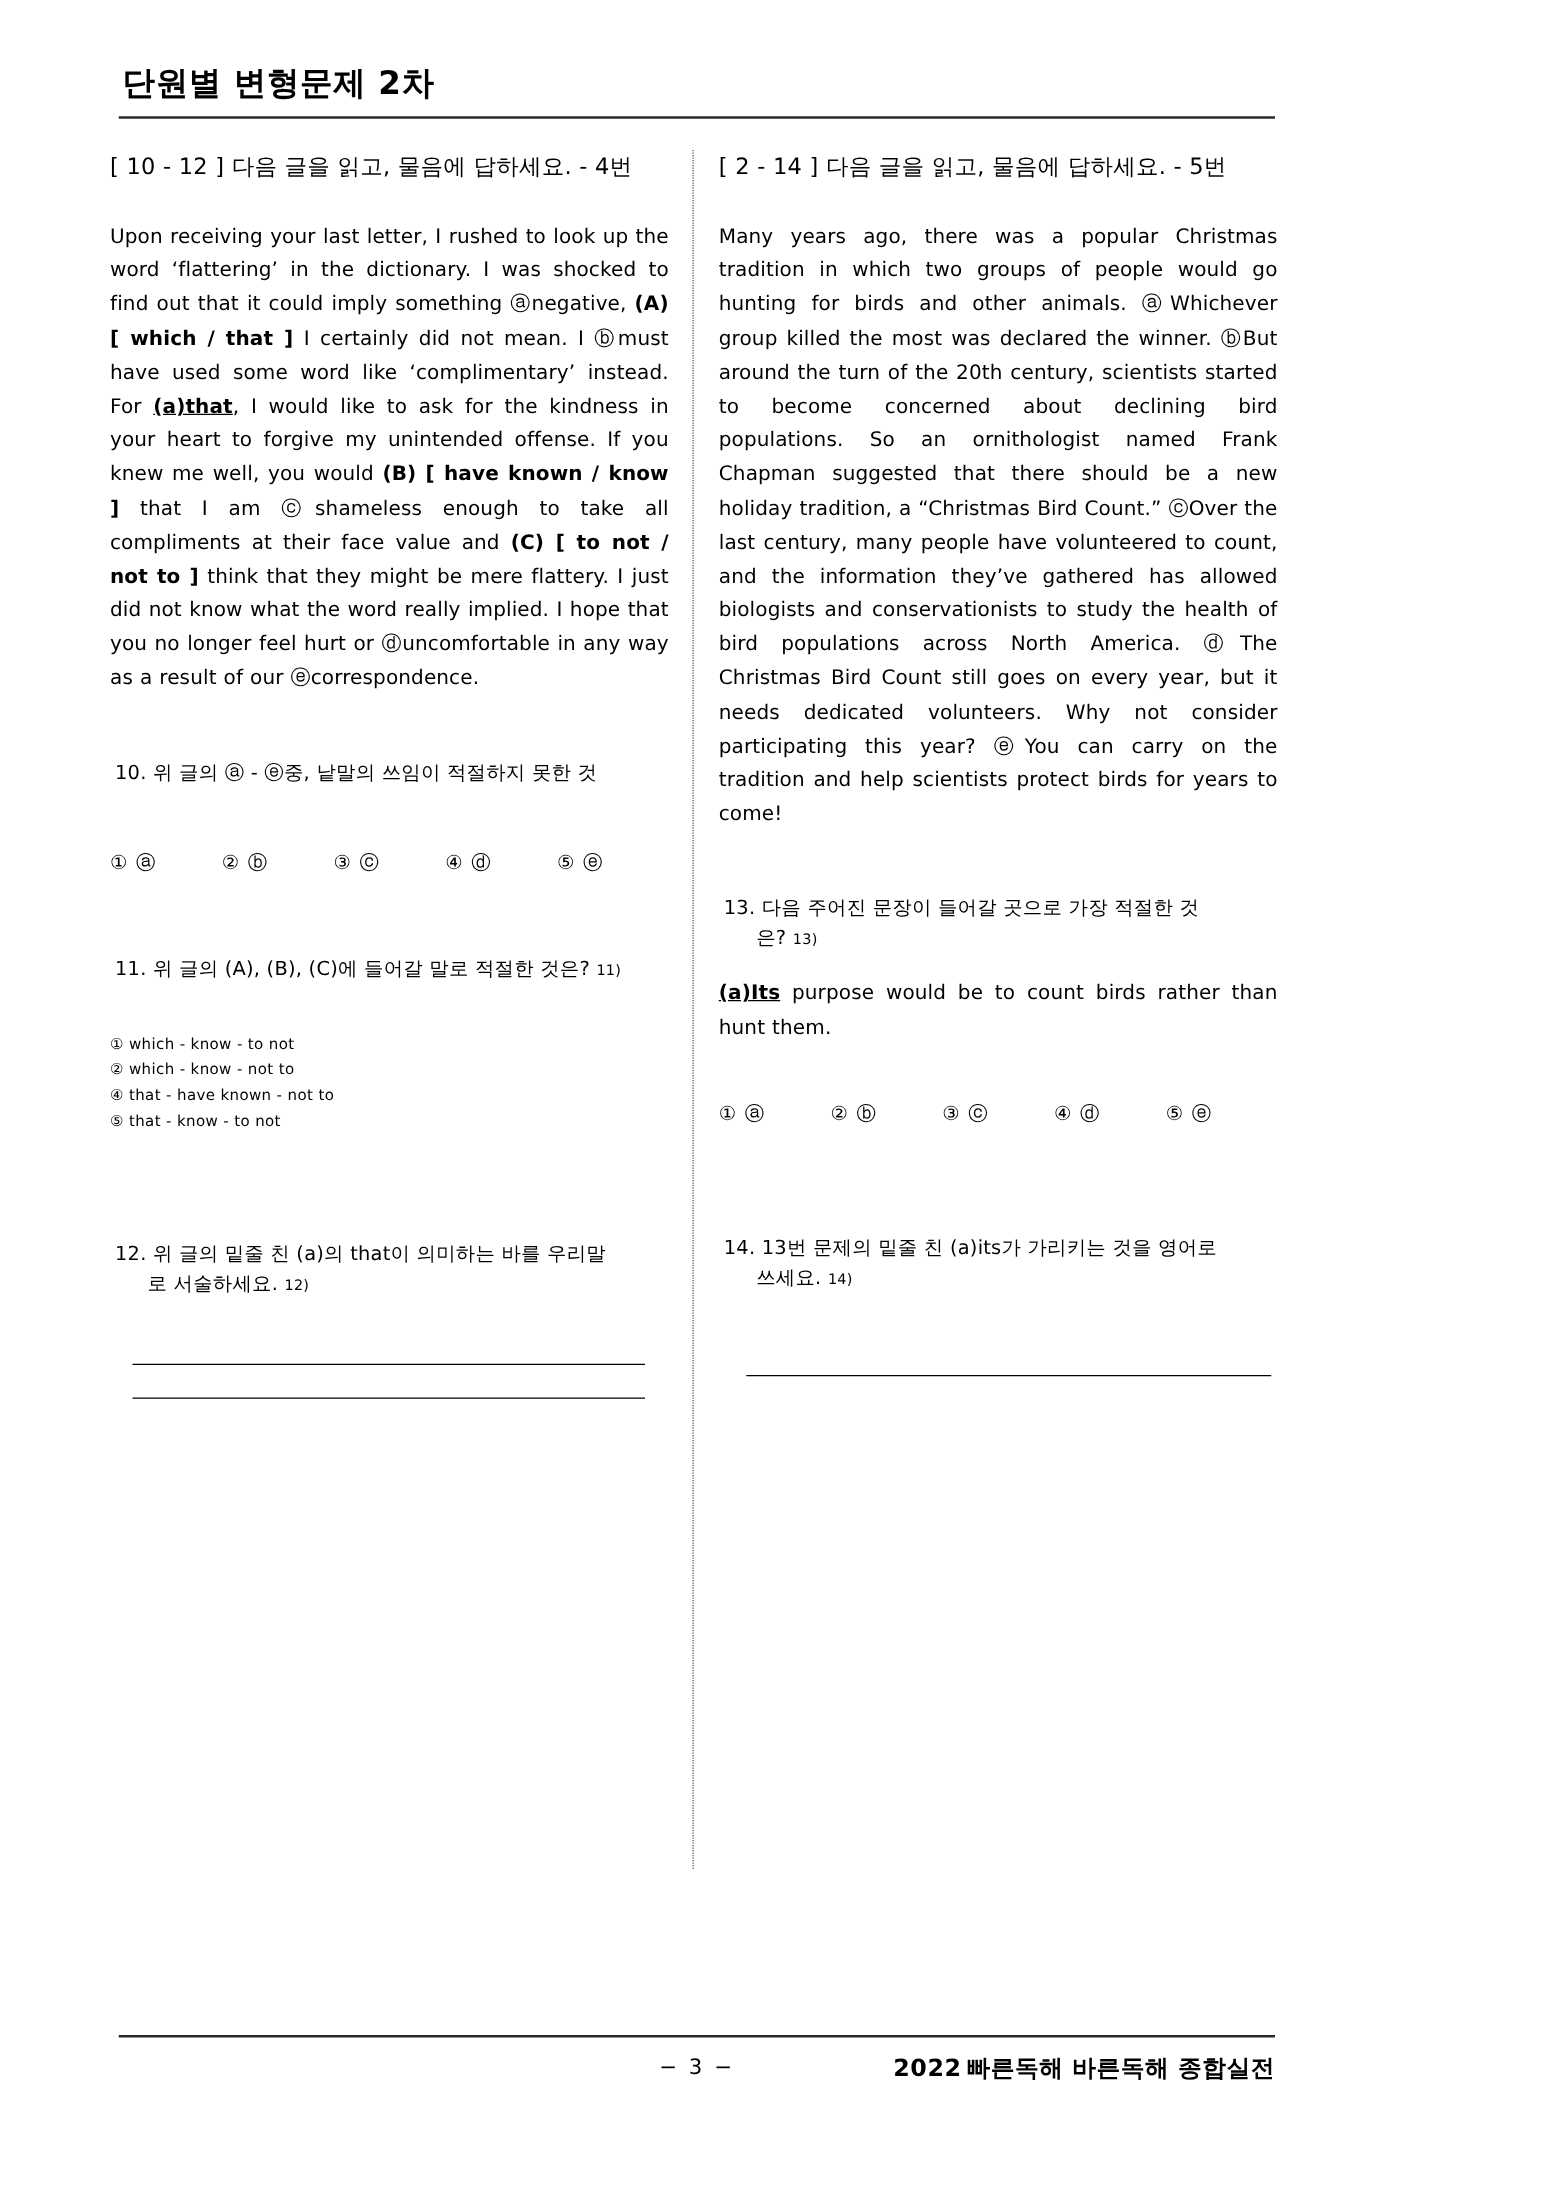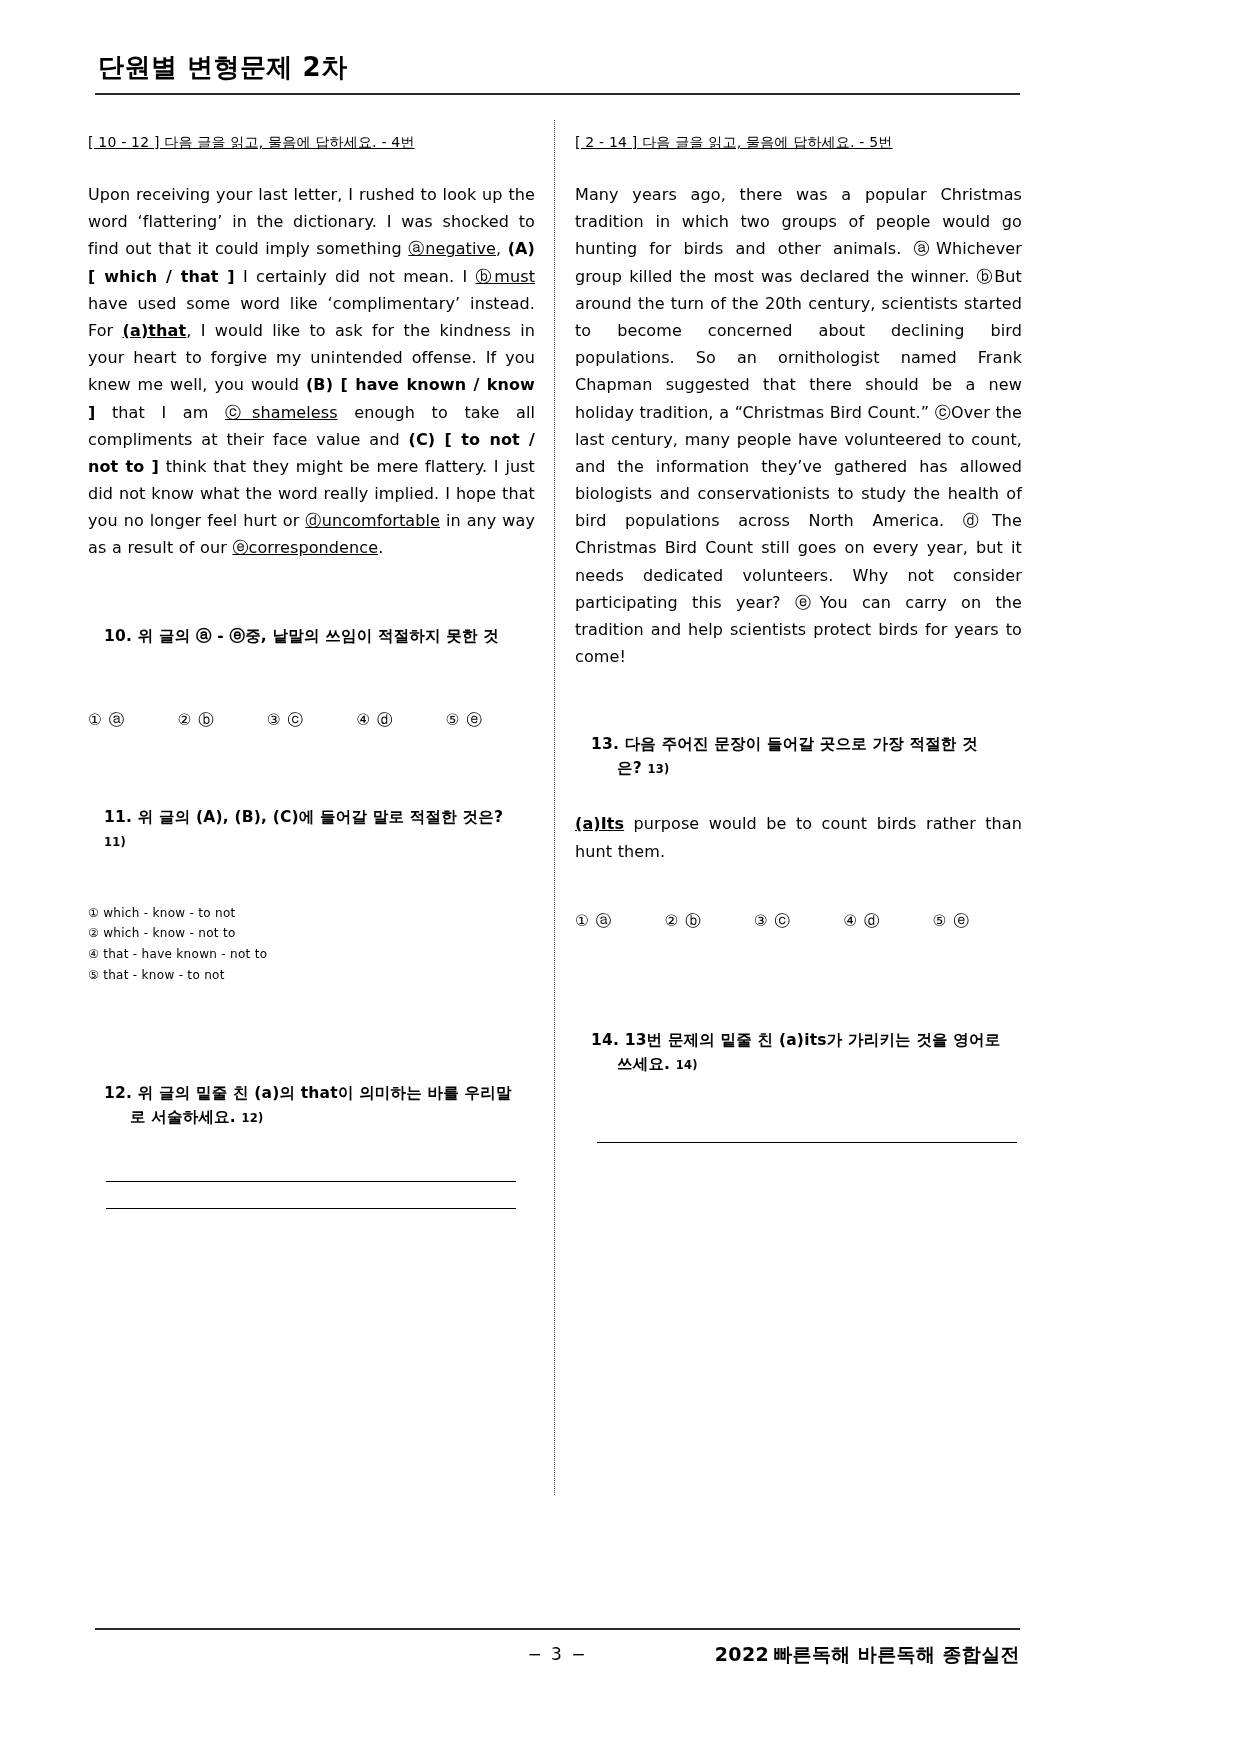--- a/index.html
+++ b/index.html
@@ -63,47 +63,45 @@
     position: absolute;
     left: 466px;
     top: 0px;
     width: 0;
     height: 1375px;
     border-left: 1.4px dotted #555;
   }
 
   
   .set-head {
-    font-size: 14px;
+    font-size: 18px;
     line-height: 1.5;
-    margin: 12px 0 28px 0;
+    margin: 0 0 28px 0;
     letter-spacing: 0.2px;
-    text-decoration: underline;
   }
   .passage {
     font-size: 16px;
     line-height: 1.70;
     text-align: justify;
     text-justify: inter-word;
     margin: 0;
     letter-spacing: 0.1px;
     word-spacing: 0.4px;
   }
   .passage.rightp { }
 
   .b { font-weight: bold; }
-  .u { text-decoration: underline; }
+  .u { }
   .bu { font-weight: bold; text-decoration: underline; }
 
   .q {
     font-size: 15.5px;
     line-height: 1.55;
     letter-spacing: 0.2px;
-    margin: 16px;
-    font-weight: bold;
+    margin: 4px;
   }
   .q-indent {
     display: block;
     padding-left: 26px;
   }
   .footref {
     font-size: 11.5px;
   }
 
   

